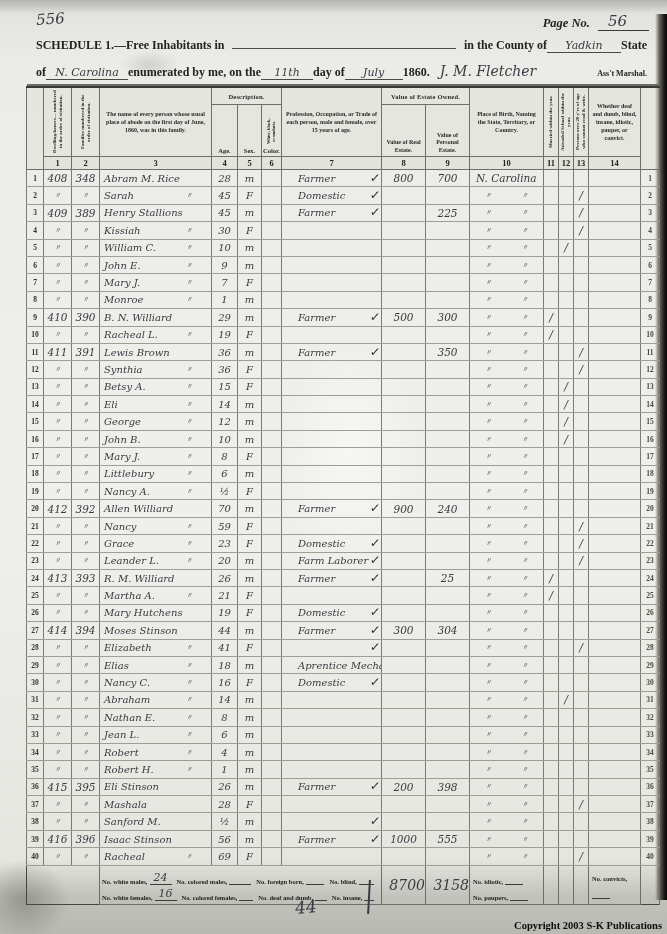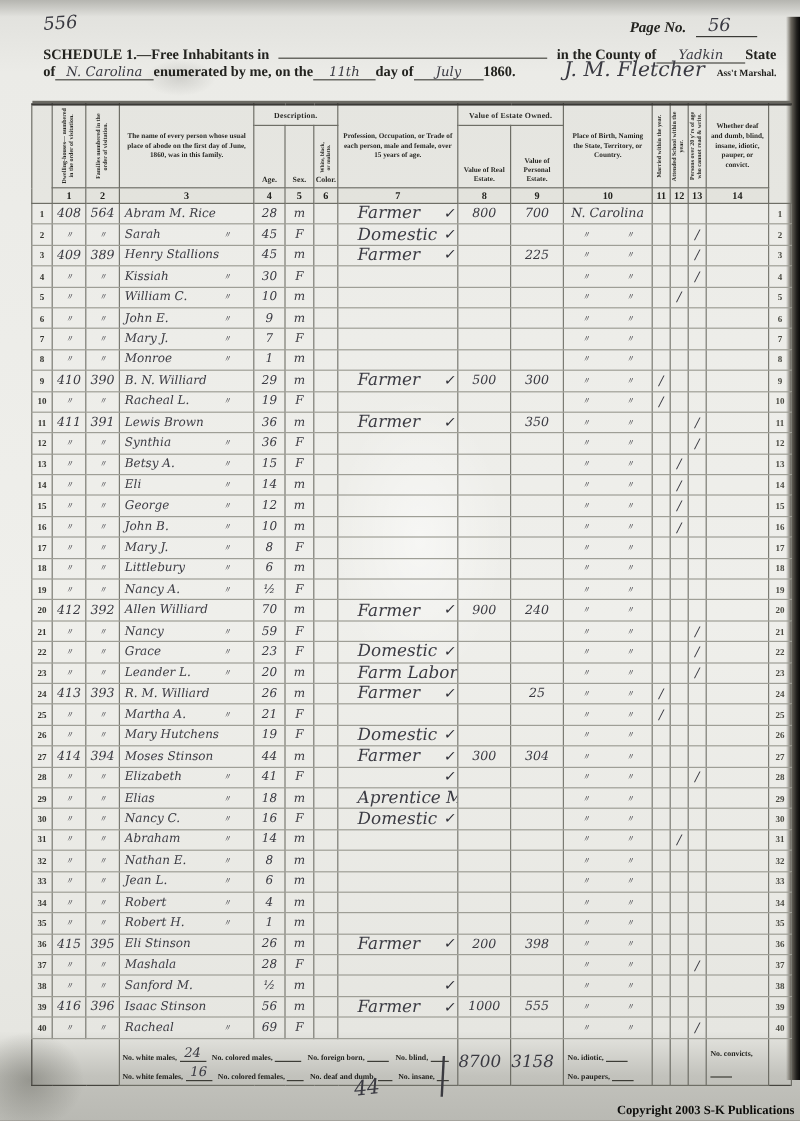--- a/index.html
+++ b/index.html
@@ -4,21 +4,21 @@
 <style>
   html,body{margin:0;padding:0;width:667px;height:934px;overflow:hidden;background:#88837c;}
   .scan{position:relative;width:667px;height:934px;background:linear-gradient(180deg,#b5b5b0 0,#e2e2de 14px,#ebebe7 60px,#efefeb 55%,#e6e6e1 92%,#c2c2bc 96%,#b9b9b3 100%);font-family:"Liberation Serif",serif;}
   .banner{position:absolute;top:1px;left:0;width:100%;text-align:center;font:bold 9px "Liberation Serif",serif;color:#1d1d1b;letter-spacing:.3px;}
   .copyright{position:absolute;right:5px;bottom:3px;font:bold 10.5px "Liberation Serif",serif;color:#0d0d0b;}
   .edge-band{position:absolute;top:14px;right:0;width:12px;height:886px;background:linear-gradient(90deg,rgba(60,58,52,0) 0,#6b675e 35%,#201f1c 75%,#060605 100%);}
   .smudge{position:absolute;border-radius:50%;pointer-events:none;}
   
   .hw{font-family:"DejaVu Serif",serif;font-style:italic;color:#3a3a42;}
   .t-556{position:absolute;top:10px;left:36px;font-size:15px;transform:rotate(-4deg);}
-  .t-pageno{position:absolute;top:12px;right:36px;display:flex;align-items:flex-end;}
+  .t-pageno{position:absolute;top:12px;right:18px;display:flex;align-items:flex-end;}
   .t-pageno .lbl{font:bold italic 12.5px "Liberation Serif",serif;color:#23231f;margin-right:8px;}
   .t-pageno .hw{font-size:15px;border-bottom:1px solid #3a3a36;padding:0 22px 0 10px;}
   .tline{position:absolute;left:36px;right:20px;display:flex;align-items:baseline;white-space:nowrap;}
   .tl2{top:36px;} .tl3{top:48px;} .tl4{top:76px;}
   .pr{font:bold 12px "Liberation Serif",serif;color:#23231f;}
   .pr-sm{font:bold 8px "Liberation Serif",serif;color:#23231f;}
   .ubl{border-bottom:1px solid #4a4a44;height:12px;}
   .hw-entry{font-size:11px;border-bottom:1px solid #4a4a44;padding:0 8px;text-align:center;}
   .nob{border-bottom:none;}
   
@@ -38,37 +38,37 @@
   tbody.rows tr{height:17.4px;}
   tbody.rows td{border-color:#9e9e96;border-left-color:#7b7b73;border-right-color:#7b7b73;}
   .rn{font:bold 7.5px "Liberation Serif",serif;text-align:center;color:#33332d;}
   .rn-r{color:#4a4a42;}
   .cellflex{display:flex;align-items:center;width:100%;}
   .c-dw,.c-fam{text-align:center;font-size:10.5px;}
   .dittos{font-size:8px;color:#4a4a50;}
   .name-text{font-size:10px;padding-left:4px;white-space:nowrap;font-style:italic;}
   .surname-ditto{margin-left:auto;margin-right:18px;font-size:8px;color:#4a4a50;}
   .c-age,.c-sex{text-align:center;font-size:10px;}
-  .occ-text{font-size:14px;padding-left:16px;white-space:nowrap;}
+  .occ-text{font-size:10px;padding-left:16px;white-space:nowrap;}
   .occ-check{margin-left:auto;margin-right:1px;font-size:12px;font-style:normal;color:#2c2c34;transform:skewX(-8deg);}
   .c-re,.c-pe{text-align:center;font-size:10.5px;}
   .bp-name{font-size:10.5px;padding-left:6px;}
   .bp-ditto{text-align:center;font-size:8px;color:#4a4a50;word-spacing:26px;}
   .c-chk{text-align:center;font-size:11px;}
   
   .tot-row{height:36px;}
   .tot-row td{border-color:#6e6e66;}
   .noline{border:none;border-right:1px solid #6e6e66;background:transparent;}
   .tot-main{padding:1px 2px;}
   .tot-line{display:flex;align-items:flex-end;white-space:nowrap;height:16px;}
   .tl{font:bold 6.5px "Liberation Serif",serif;color:#23231f;margin-right:2px;}
   .blank{display:inline-block;border-bottom:1px solid #3c3c36;height:10px;margin-right:5px;}
   .b28{width:26px;} .b24{width:22px;} .b20{width:18px;}
   .tot-hw{font-size:11px;border-bottom:1px solid #3c3c36;padding:0 4px;margin-right:5px;}
-  .tot-re,.tot-pe{text-align:left;}
+  .tot-re,.tot-pe{text-align:right;}
   .tot-big{font-size:14px;}
   .tot-bp{padding:1px 3px;}
   .tot-14{padding:1px 3px;vertical-align:middle;}
   .t-44{position:absolute;left:295px;top:897px;font-size:17px;transform:rotate(-6deg);}
   .stroke{position:absolute;left:368px;top:880px;width:2px;height:34px;background:#3a3a40;transform:rotate(3deg);}
 </style>
 </head>
 <body>
 
 <div class="scan">
@@ -93,21 +93,21 @@
   </div>
 
   <div class="tline tl3">
     <span class="pr">of</span>
     <span class="hw hw-entry" style="min-width:66px;">N. Carolina</span>
     <span class="pr">enumerated by me, on the</span>
     <span class="hw hw-entry" style="min-width:36px;">11th</span>
     <span class="pr">day of</span>
     <span class="hw hw-entry" style="min-width:42px;">July</span>
     <span class="pr">1860.</span>
-    <span class="hw nob" style="font-size:17px;margin:0 10px;flex:1;text-align:right;">J. M. Fletcher</span>
+    <span class="hw nob" style="font-size:14px;margin:15px 10px;flex:1;text-align:left;">J. M. Fletcher</span>
     <span class="pr-sm">Ass't Marshal.</span>
   </div>
 
 
   <table class="census">
     <colgroup>
       <col style="width:17px">
         <col style="width:28px">
         <col style="width:28px">
         <col style="width:112px">
@@ -190,21 +190,21 @@
           <td class="cnum">11</td>
           <td class="cnum">12</td>
           <td class="cnum">13</td>
           <td class="cnum">14</td>
         </tr>
     </thead>
     <tbody class="rows" id="rows-body">
         <tr>
           <td class="rn">1</td>
           <td class="hw c-dw">408</td>
-          <td class="hw c-fam">564</td>
+          <td class="hw c-fam">348</td>
           <td class="">
             <div class="cellflex">
               <span class="hw name-text">Abram M. Rice</span>
             </div>
           </td>
           <td class="hw c-age">28</td>
           <td class="hw c-sex">m</td>
           <td class=""></td>
           <td class="">
             <div class="cellflex">

